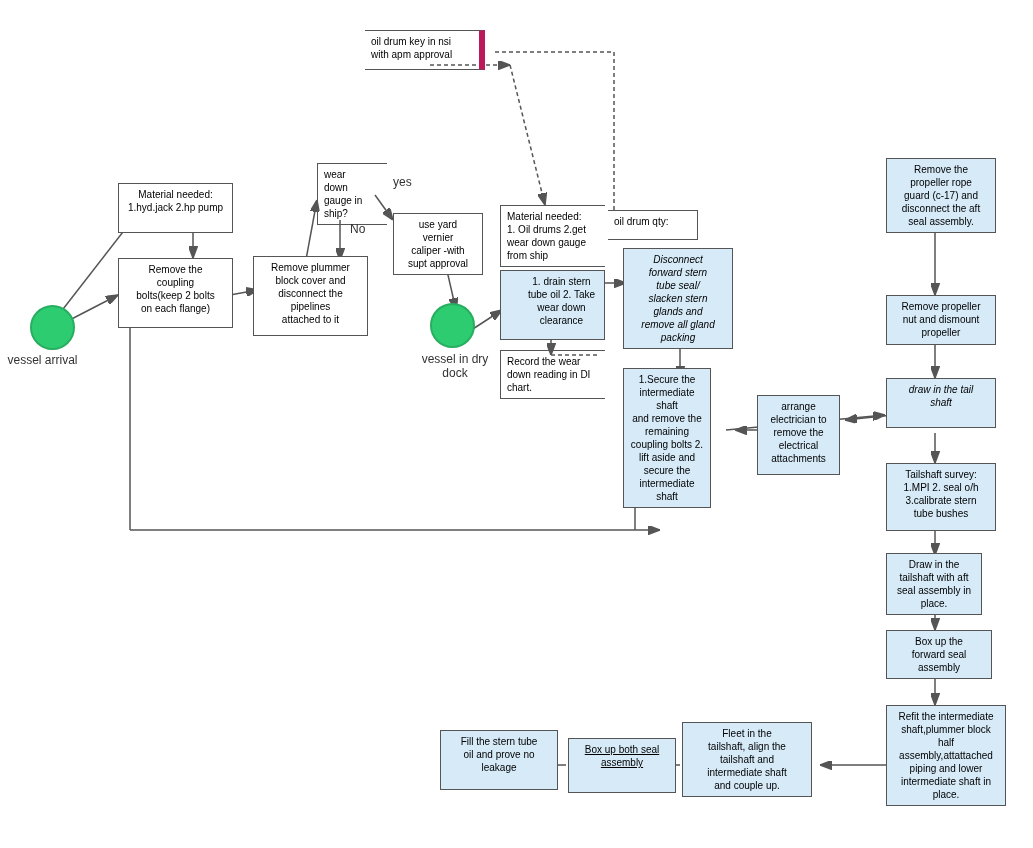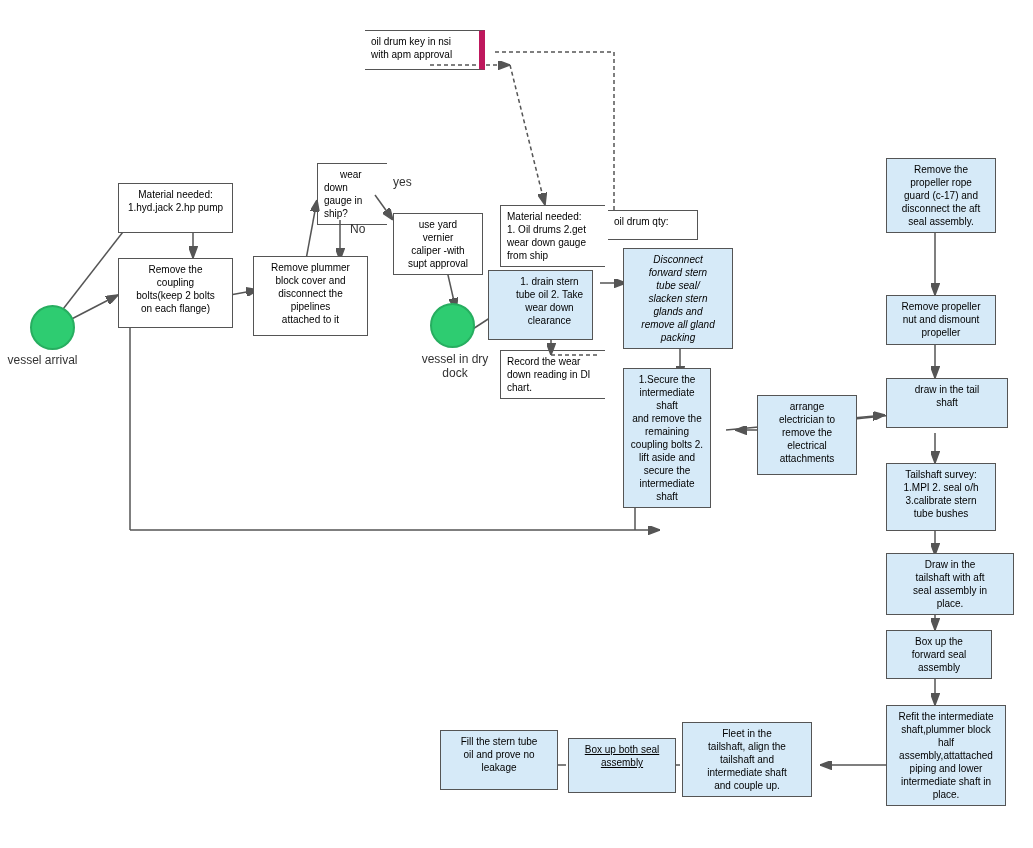--- a/index.html
+++ b/index.html
@@ -178,21 +178,21 @@
 
 <div class="node-plain" style="left:253px; top:248px; width:115px; min-height:80px;margin-top:8px;">
   <span style="white-space:pre-line;">Remove plummer
 block cover and
 disconnect the
 pipelines
 attached to it</span>
 </div>
 
 <div class="bracket-node" style="left:317px; top:163px; width:70px; min-height:60px; font-size:10px; line-height:1.3;">
-  <span style="white-space:pre-line;margin-left:16px;">wear
+  <span style="white-space:pre-line;">wear
 down
 gauge in
 ship?</span>
 </div>
 
 <div class="label" style="left:393px; top:175px;">yes</div>
 
 <div class="label" style="left:350px; top:222px;">No</div>
 
 <div class="node-plain" style="left:393px; top:213px; width:90px; min-height:55px;">
@@ -216,21 +216,21 @@
 
 <div class="bracket-node-right" style="left:608px; top:210px; width:90px; min-height:30px; border-top:1px solid #555; border-bottom:1px solid #555; border-right:1px solid #555; border-left:none;">
   <span>oil drum qty:</span>
 </div>
 
 <div class="circle-node" style="left:430px; top:303px; width:45px; height:45px;">
 </div>
 <div class="label" style="left:410px; top:352px; width:90px;">vessel in dry
 dock</div>
 
-<div class="node" style="left:488px; top:270px; width:105px; min-height:70px;padding-left:24px;">
+<div class="node" style="left:500px; top:270px; width:105px; min-height:70px;padding-left:24px;">
   <span style="white-space:pre-line;">1. drain stern
 tube oil 2. Take
 wear down
 clearance</span>
 </div>
 
 <div class="bracket-node" style="left:500px; top:350px; width:105px; min-height:40px;">
   <span style="white-space:pre-line;">Record the wear
 down reading in DI
 chart.</span>
@@ -250,21 +250,21 @@
   <span style="white-space:pre-line;">1.Secure the
 intermediate shaft
 and remove the
 remaining
 coupling bolts 2.
 lift aside and
 secure the
 intermediate shaft</span>
 </div>
 
-<div class="node" style="left:757px; top:395px; width:100px; min-height:80px;">
+<div class="node" style="left:757px; top:395px; width:83px; min-height:80px;">
   <span style="white-space:pre-line;">arrange
 electrician to
 remove the
 electrical
 attachments</span>
 </div>
 
 <div class="node" style="left:886px; top:158px; width:110px; min-height:65px;">
   <span style="white-space:pre-line;">Remove the
 propeller rope
@@ -272,33 +272,33 @@
 disconnect the aft
 seal assembly.</span>
 </div>
 
 <div class="node" style="left:886px; top:295px; width:110px; min-height:50px;">
   <span style="white-space:pre-line;">Remove propeller
 nut and dismount
 propeller</span>
 </div>
 
-<div class="node" style="left:886px; top:378px; width:122px; min-height:50px;">
+<div class="node" style="left:886px; top:378px; width:110px; min-height:50px;font-style:italic;">
   <span style="white-space:pre-line;">draw in the tail
 shaft</span>
 </div>
 
 <div class="node" style="left:886px; top:463px; width:110px; min-height:68px;">
   <span style="white-space:pre-line;">Tailshaft survey:
 1.MPI 2. seal o/h
 3.calibrate stern
 tube bushes</span>
 </div>
 
-<div class="node" style="left:886px; top:553px; width:128px; min-height:58px;">
+<div class="node" style="left:886px; top:553px; width:96px; min-height:58px;">
   <span style="white-space:pre-line;">Draw in the
 tailshaft with aft
 seal assembly in
 place.</span>
 </div>
 
 <div class="node" style="left:886px; top:630px; width:106px; min-height:45px;">
   <span style="white-space:pre-line;">Box up the
 forward seal
 assembly</span>

